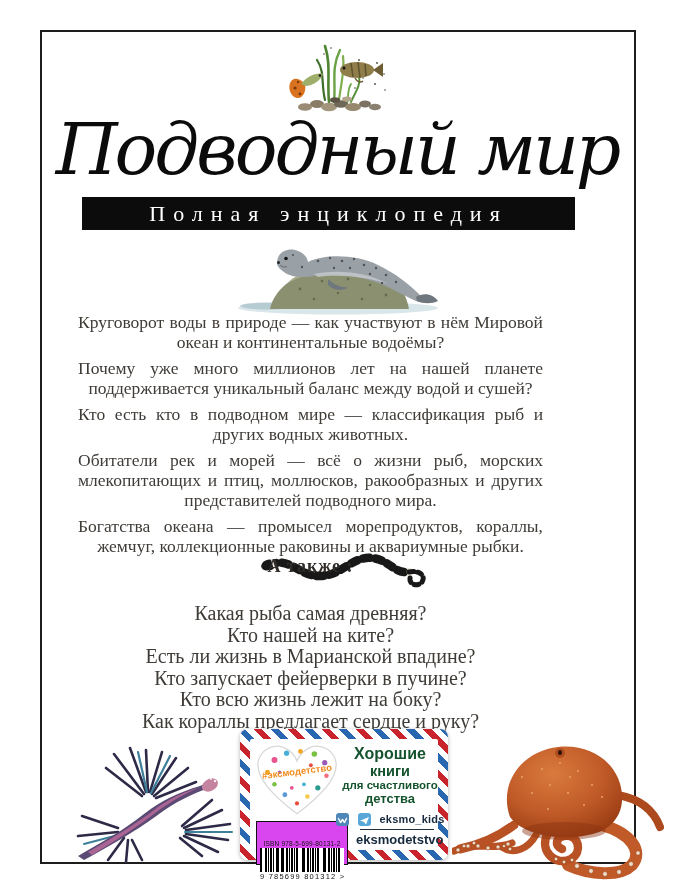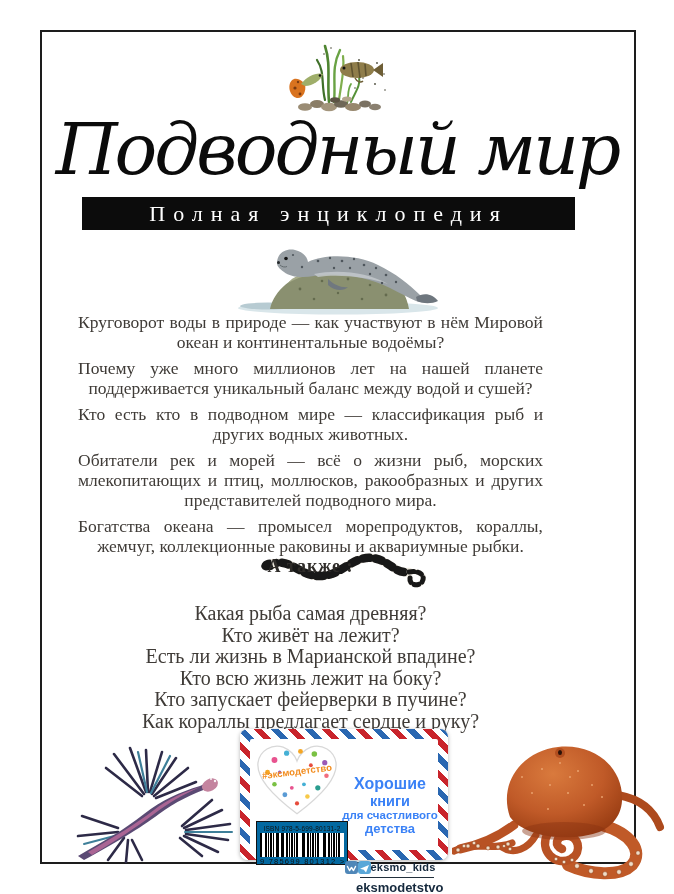--- a/index.html
+++ b/index.html
@@ -23,34 +23,34 @@
          font-size:20px;line-height:21.5px;}
   
   .card{position:absolute;left:240px;top:729px;width:208px;height:131px;
         box-sizing:border-box;padding:10px;border-radius:8px;
         background:repeating-linear-gradient(45deg,#ffffff 0 6px,#c9242b 6px 12px,
                    #ffffff 12px 18px,#2a67b1 18px 24px);
         box-shadow:0 1px 4px rgba(0,0,0,.3);}
   .card-inner{position:relative;width:100%;height:100%;background:#fff;border-radius:2px;}
   .heart-wrap{position:absolute;left:3px;top:2px;width:88px;height:78px;}
   .barcode{position:absolute;left:6px;top:82px;width:92px;height:44px;
-        border:1px solid #111;background:#0369a1;box-sizing:border-box;padding:3px 3px;
+        border:1px solid #111;background:#d946ef;box-sizing:border-box;padding:18px 3px;
         font-family:"Liberation Sans",sans-serif;text-align:center;}
   .isbn{font-size:6.5px;letter-spacing:.2px;color:#111;white-space:nowrap;}
   .bars{height:24px;margin-top:1px;
         background:repeating-linear-gradient(90deg,#000 0 1.5px,#fff 1.5px 2.5px,
           #000 2.5px 3.2px,#fff 3.2px 5px,#000 5px 7px,#fff 7px 8px,
           #000 8px 8.6px,#fff 8.6px 10.5px);}
   .digits{font-size:7.5px;letter-spacing:1.2px;color:#111;white-space:nowrap;}
   .card-right{position:absolute;left:92px;top:6px;width:96px;text-align:center;
         font-family:"Liberation Sans",sans-serif;}
-  .slogan{color:#3b82f6;font-weight:bold;line-height:1.12;margin-top:30px;}
+  .slogan{color:#14532d;font-weight:bold;line-height:1.12;}
   .slogan .l1{font-size:16px;} .slogan .l2{font-size:14.5px;}
   .slogan .l3{font-size:11.5px;} .slogan .l4{font-size:13px;}
-  .social-row{margin-top:24px;display:flex;align-items:center;justify-content:center;gap:0;}
+  .social-row{margin-top:6px;display:flex;align-items:center;justify-content:center;gap:9px;}
   .sicon{width:13px;height:13px;border-radius:3px;display:inline-block;}
   .handle{font-size:11px;font-weight:bold;color:#15293d;letter-spacing:.2px;}
   .divider{border-top:1.3px solid #22303c;margin:3px 4px 2px 18px;}
   .brand{font-size:13px;font-weight:bold;color:#15293d;margin-left:14px;}
 </style>
 </head>
 <body>
 
 <div class="page">
 
@@ -175,24 +175,24 @@
       </g>
       <ellipse cx="10" cy="17" rx="7" ry="5.2" fill="#181818" transform="rotate(-22 10 17)"></ellipse>
       <path d="M14,11 L17,21" stroke="#ece7dc" stroke-width="2.4"></path>
     </svg>
   </div>
 
   <div class="also-heading">А  также :</div>
 
   <div class="questions">
     <div>Какая рыба самая древняя?</div>
-    <div>Кто живёт на лежит?</div>
+    <div>Кто нашей на ките?</div>
     <div>Есть ли жизнь в Марианской впадине?</div>
+    <div>Кто запускает фейерверки в пучине?</div>
     <div>Кто всю жизнь лежит на боку?</div>
-    <div>Кто запускает фейерверки в пучине?</div>
     <div>Как кораллы предлагает сердце и руку?</div>
   </div>
 
   <div class="illus" style="left:62px;top:742px;width:176px;height:122px;">
     <svg width="176" height="122" viewBox="0 0 176 122">
       <g stroke="#2d2a47" stroke-width="2.6" stroke-linecap="round">
         <path d="M82,52 L52,12"></path>
           <path d="M84,50 L68,6"></path>
           <path d="M86,50 L84,8"></path>
         <path d="M88,50 L100,10"></path>

